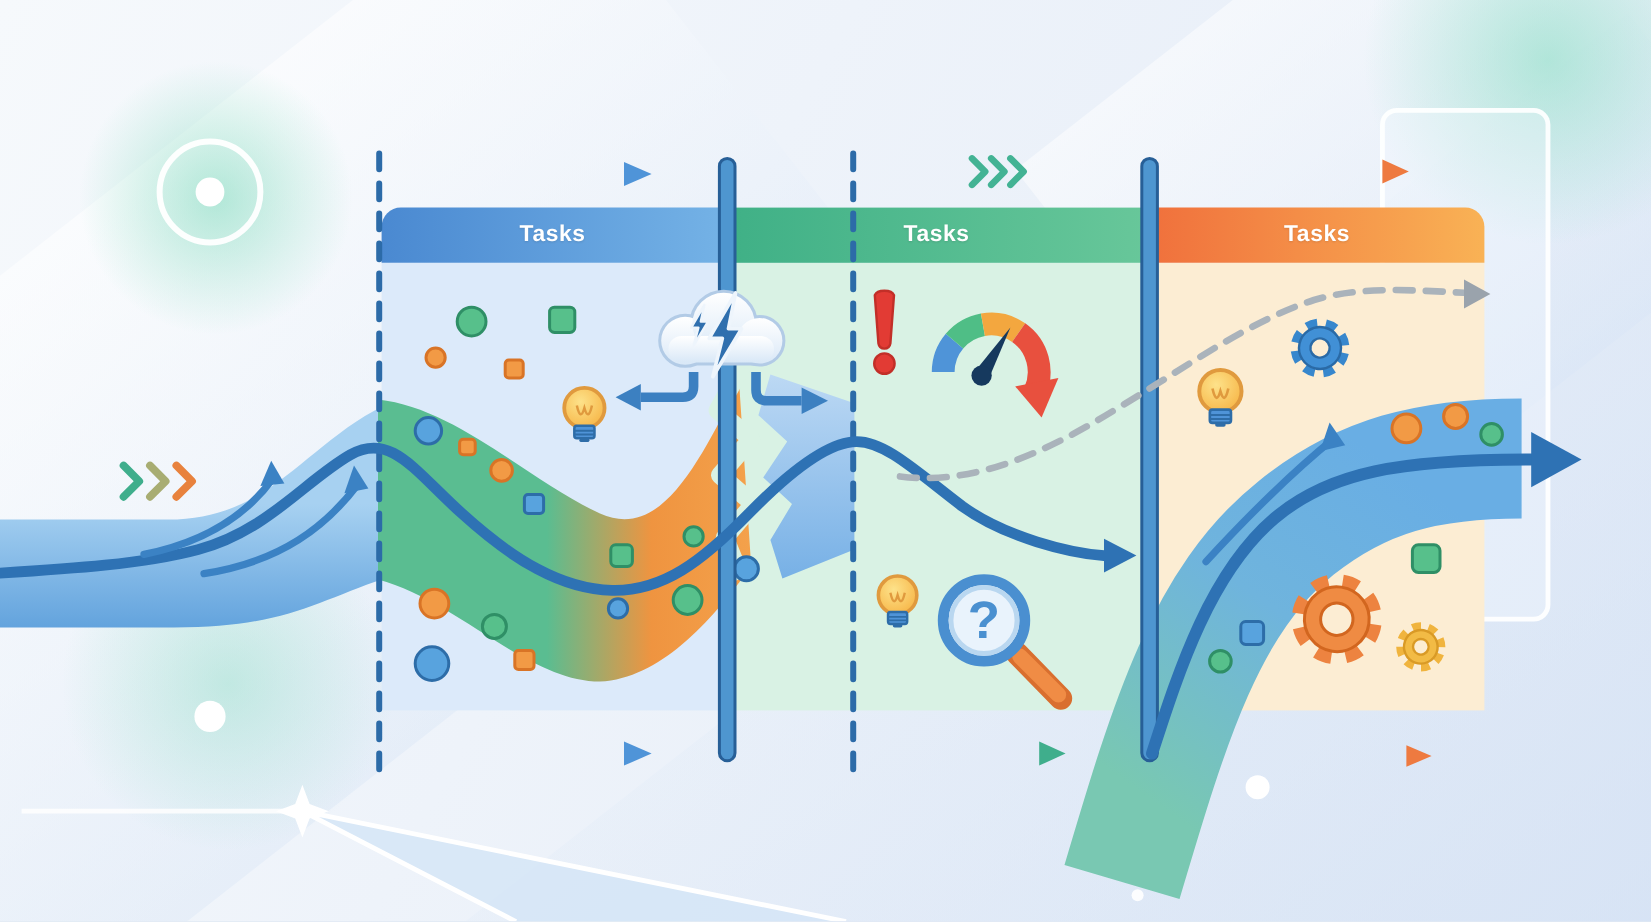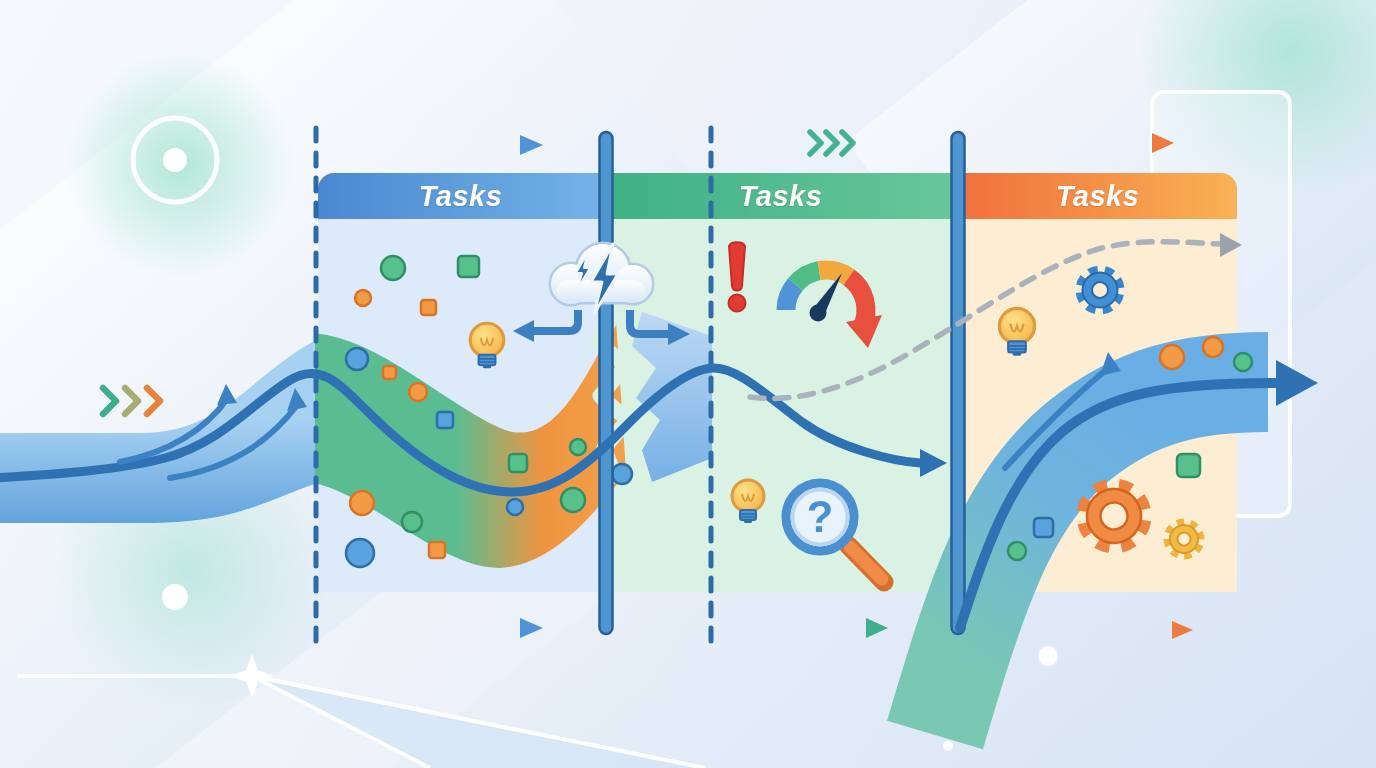--- a/index.html
+++ b/index.html
@@ -24,22 +24,22 @@
   .panel-body{position:absolute;top:219px;height:373px;}
   .pb1{left:318px;width:285px;background:#dceafa;}
   .pb2{left:603px;width:355px;background:#d9f2e4;}
   .pb3{left:958px;width:279px;background:#fcedd3;}
   .hdr{position:absolute;top:173px;height:46px;display:flex;align-items:center;justify-content:center;}
   .h1{left:318px;width:285px;border-top-left-radius:16px;
       background:linear-gradient(90deg,#4a89d1,#74b2e6);}
   .h2{left:603px;width:355px;background:linear-gradient(90deg,#3fb086,#68c79a);}
   .h3{left:958px;width:279px;border-top-right-radius:16px;
       background:linear-gradient(90deg,#f0703c,#f9b255);}
-  .hdr span{color:#ffffff;font-weight:700;font-size:29px;letter-spacing:.5px;
-      text-shadow:0 1px 2px rgba(0,0,0,.12);font-style:italic;}
+  .hdr span{color:#ffffff;font-weight:700;font-size:19px;letter-spacing:.5px;
+      text-shadow:0 1px 2px rgba(0,0,0,.12);}
   svg.art{position:absolute;left:0;top:0;z-index:5;}
   .sc-b{fill:#58a3de;stroke:#2d6da8;stroke-width:2.5;}
   .sc-g{fill:#57c08b;stroke:#2f8f66;stroke-width:2.5;}
   .sc-o{fill:#f29a45;stroke:#d97426;stroke-width:2.5;}
   .qmark{font-family:"Liberation Sans",sans-serif;font-weight:700;font-size:44px;fill:#4a90d0;}
 </style>
 </head>
 <body>
 
 <div class="stage">

